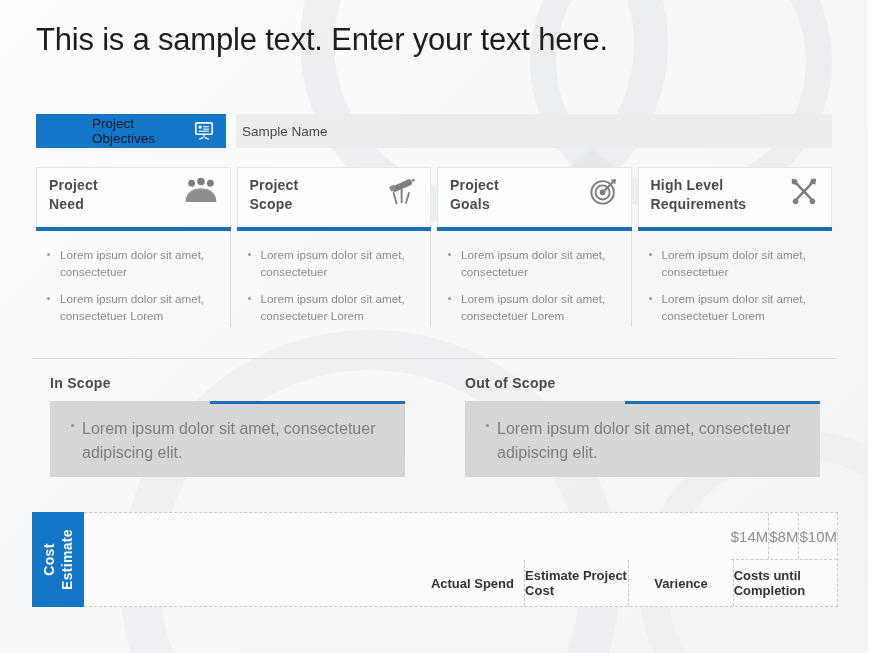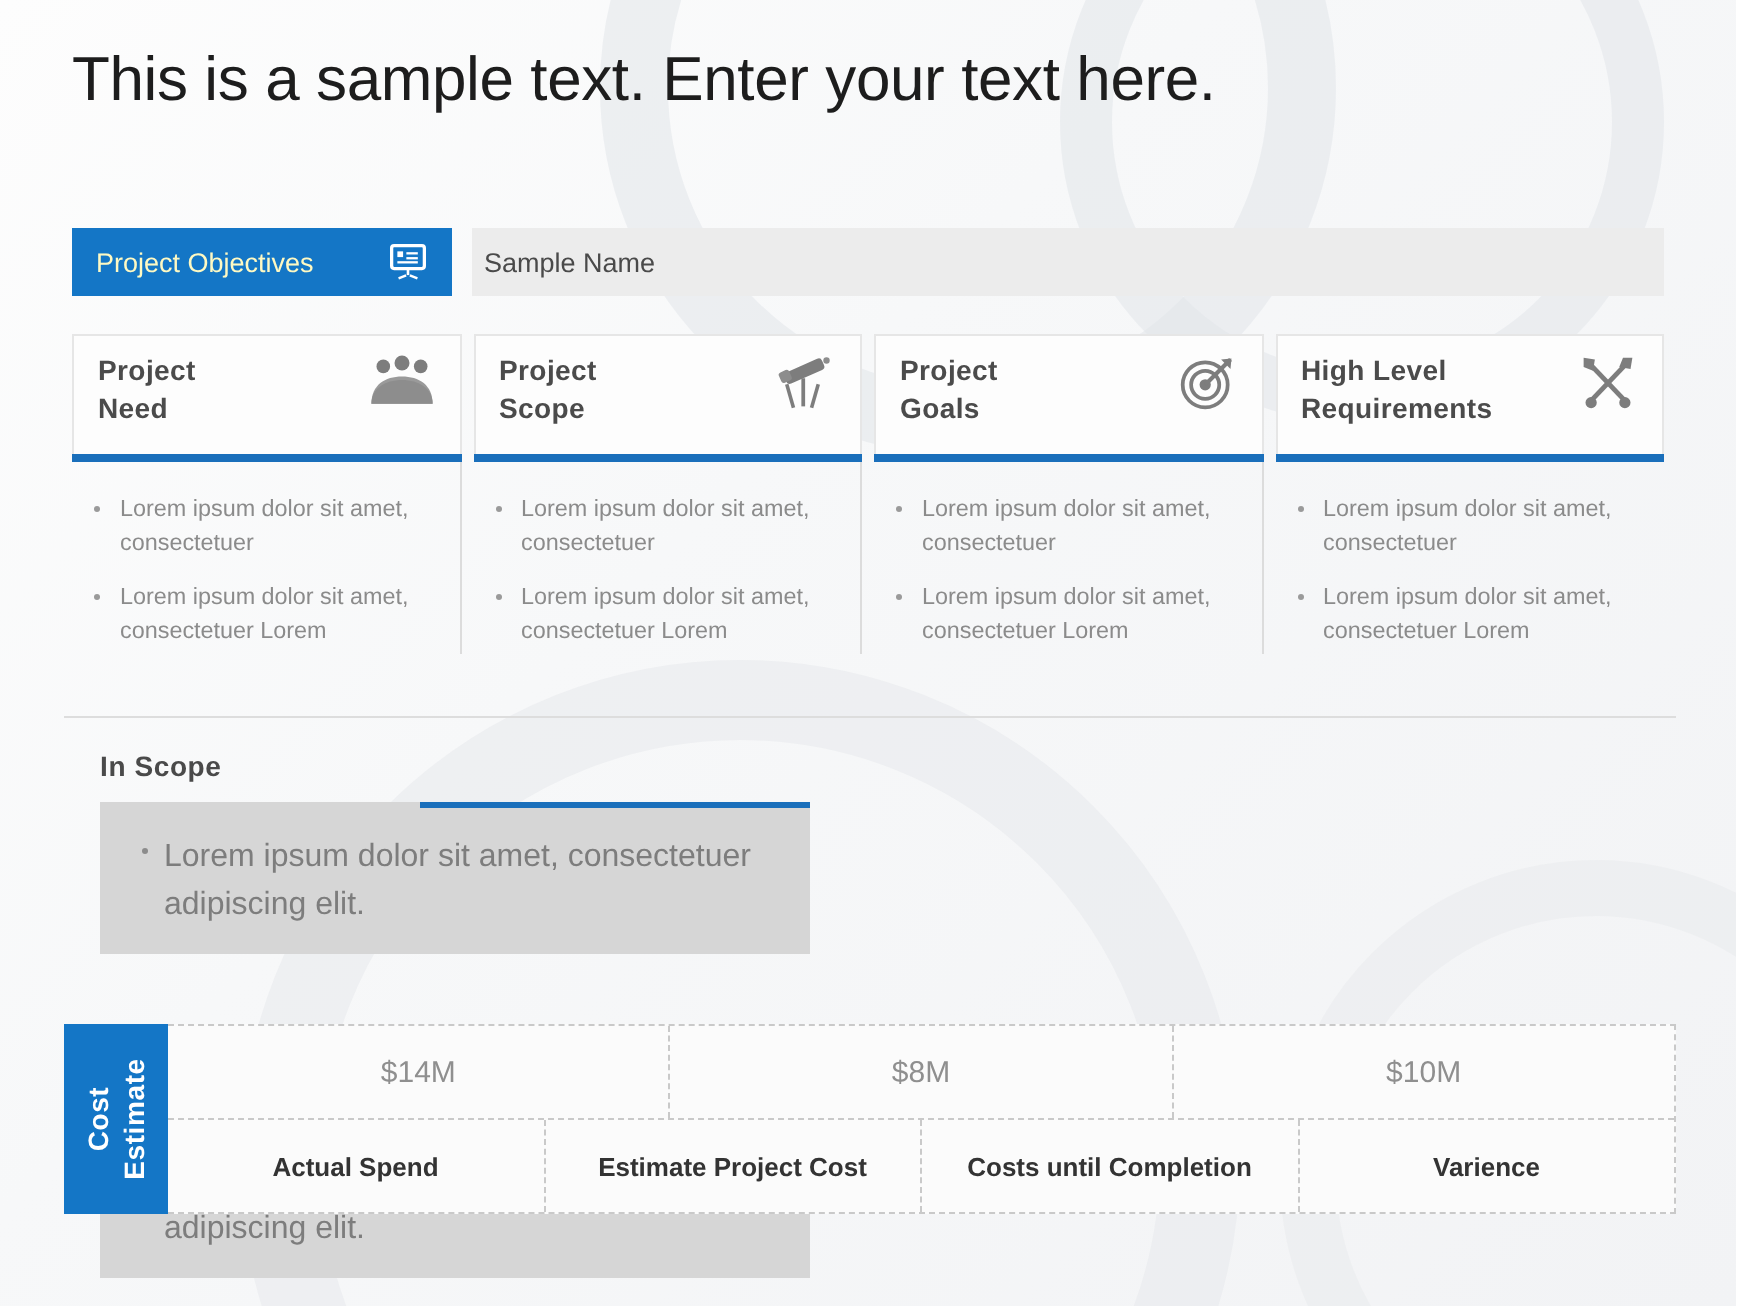--- a/index.html
+++ b/index.html
@@ -61,22 +61,23 @@
     width: 190px;
     height: 34px;
     background: #1476c6;
     display: flex;
     align-items: center;
     justify-content: space-between;
     padding: 0 12px;
     box-sizing: border-box;
   }
   .tab-objectives .lbl {
-    color: #fef9c3;
+    color: #0f172a;
     font-size: 13.5px;
+    margin-left: 44px;
   }
   .namebar {
     position: absolute;
     left: 200px;
     top: 0;
     right: 0;
     height: 34px;
     background: #ececec;
     display: flex;
     align-items: center;
@@ -160,21 +161,20 @@
   }
 
   
   .scopes {
     position: absolute;
     left: 50px;
     top: 375px;
     width: 790px;
     display: flex;
     gap: 60px;
-    flex-direction: column;
   }
   .scope { width: 355px; }
   .scope-title {
     font-size: 14px;
     font-weight: bold;
     color: #4a4a4a;
     letter-spacing: 0.3px;
     margin-bottom: 10px;
   }
   .scope-box {
@@ -238,20 +238,21 @@
     text-align: center;
     letter-spacing: 0.3px;
   }
   .cost-table {
     flex: 1;
     border: 1px dashed #c9c9c9;
     border-left: none;
     background: #fbfbfb;
     display: flex;
     flex-direction: column;
+    align-items: flex-end;
   }
   .cost-row {
     display: flex;
     flex: 1;
   }
   .cost-row.values { border-bottom: 1px dashed #c9c9c9; }
   .cost-cell {
     flex: 1;
     display: flex;
     align-items: center;
@@ -455,23 +456,23 @@
           </div>
         </div>
         <div class="cost-row names">
           <div class="cost-cell">
             <span class="cost-name">Actual Spend</span>
           </div>
           <div class="cost-cell">
             <span class="cost-name">Estimate Project Cost</span>
           </div>
           <div class="cost-cell">
+            <span class="cost-name">Varience</span>
+          </div>
+          <div class="cost-cell">
             <span class="cost-name">Costs until Completion</span>
-          </div>
-          <div class="cost-cell">
-            <span class="cost-name">Varience</span>
           </div>
         </div>
       </div>
     </div>
 
   </div>
 </div>
 
 </body></html>

